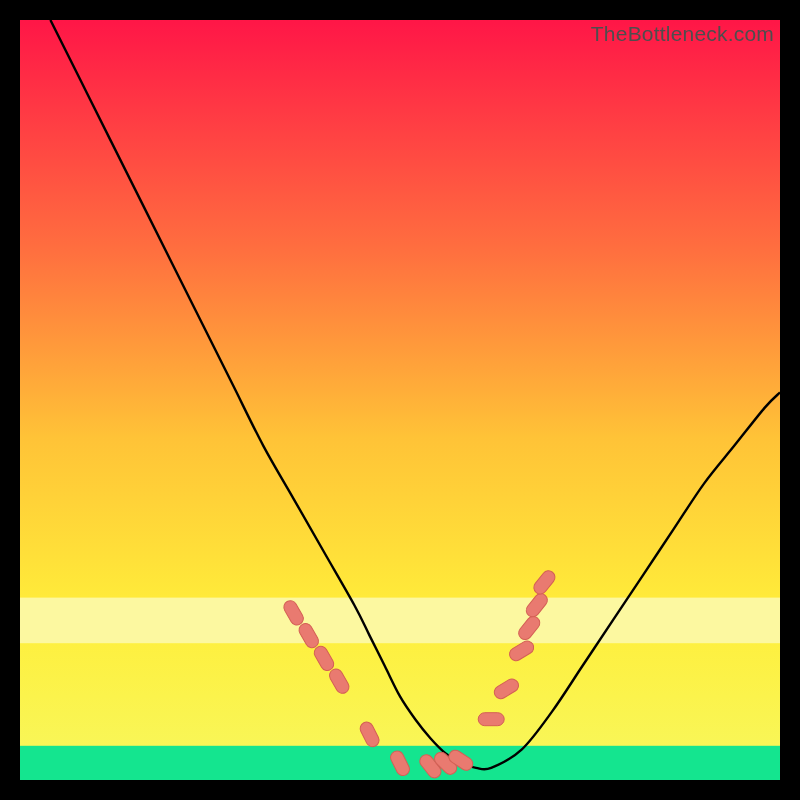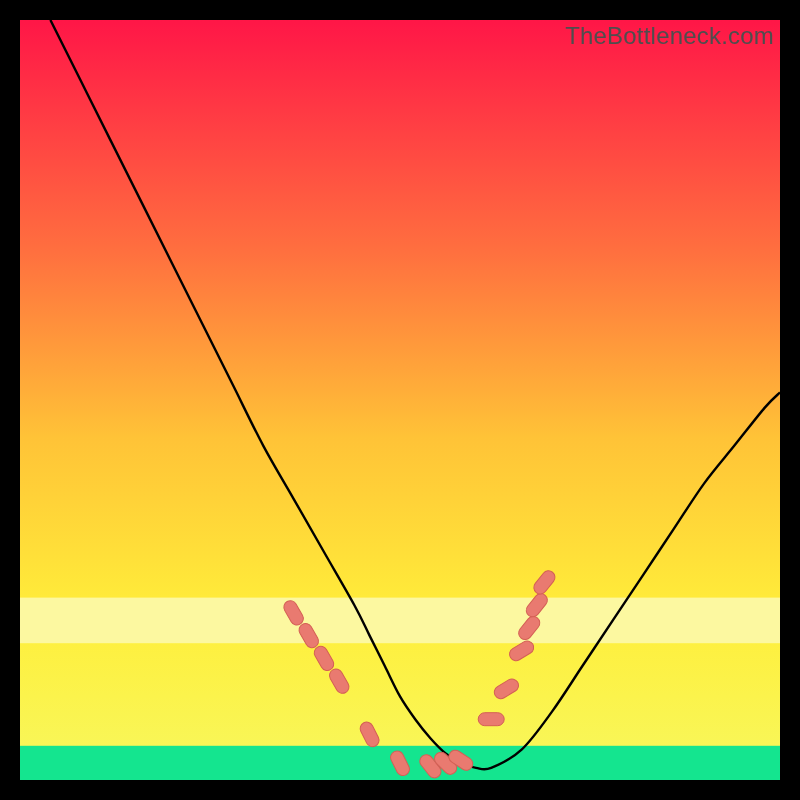--- a/index.html
+++ b/index.html
@@ -24,21 +24,21 @@
     left: 0;
     top: 0;
     width: 760px;
     height: 760px;
   }
   .watermark {
     position: absolute;
     top: 2px;
     right: 6px;
     color: #4e4e4e;
-    font-size: 24px;
+    font-size: 21px;
     font-weight: 500;
     letter-spacing: 0.2px;
     user-select: none;
   }
   svg { display: block; }
 </style>
 </head>
 <body>
 
 <div class="frame">

